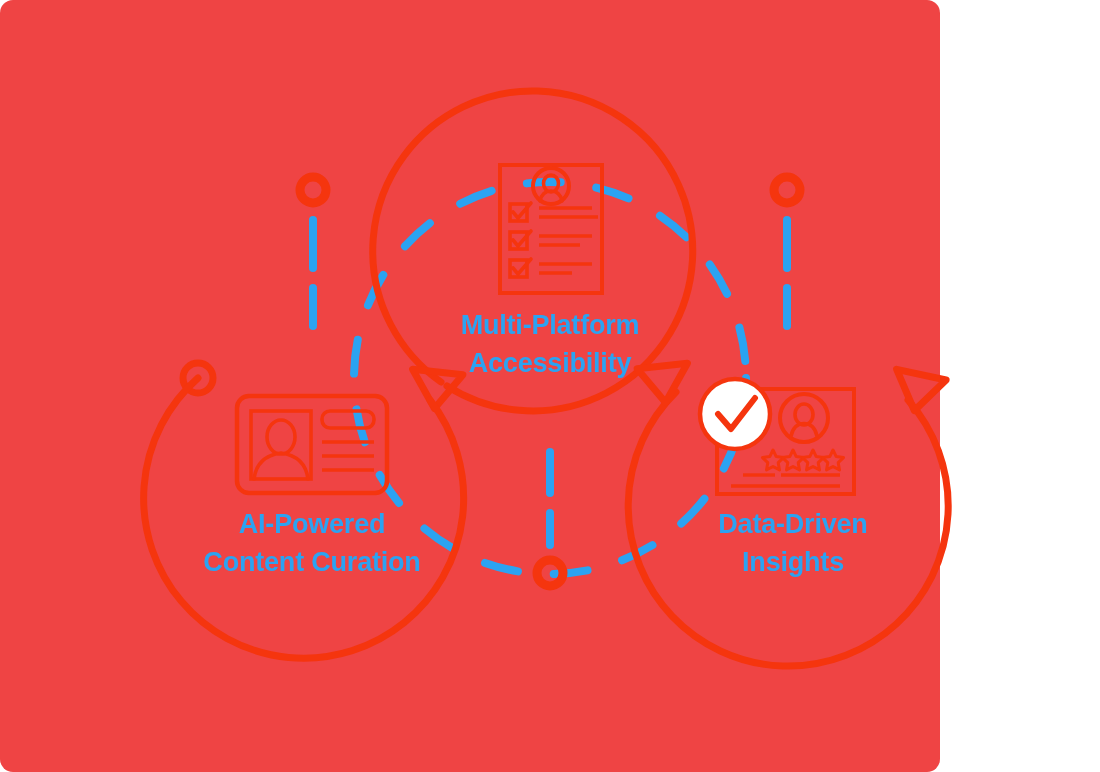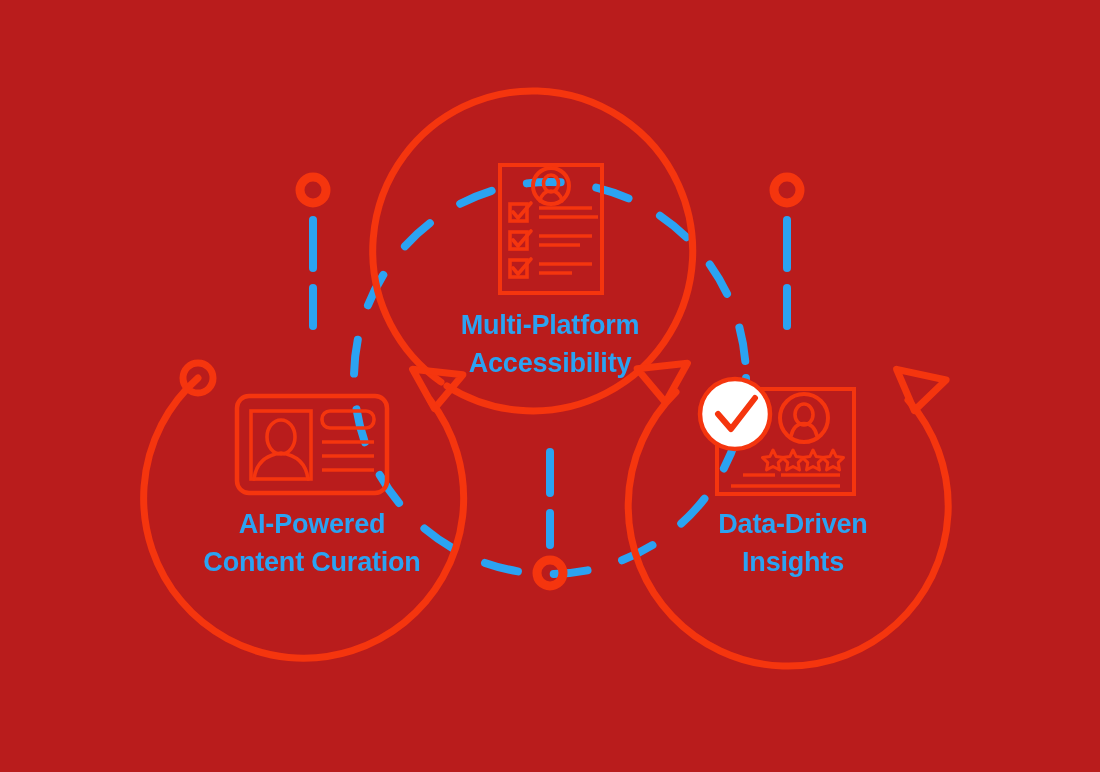--- a/index.html
+++ b/index.html
@@ -9,23 +9,24 @@
     background: #ffffff;
   }
   body {
     width: 1100px;
     height: 772px;
     font-family: "Liberation Sans", sans-serif;
     overflow: hidden;
   }
   #diagram-root {
     position: relative;
-    width: 1100px;
+    width: 940px;
     height: 772px;
-    background: #b91c1c;
+    background: #ef4444;
+    border-radius: 13px;
   }
   #diagram-svg {
     position: absolute;
     inset: 0;
     display: block;
   }
   .node-label {
     font-family: "Liberation Sans", sans-serif;
     font-weight: bold;
     font-size: 27px;

